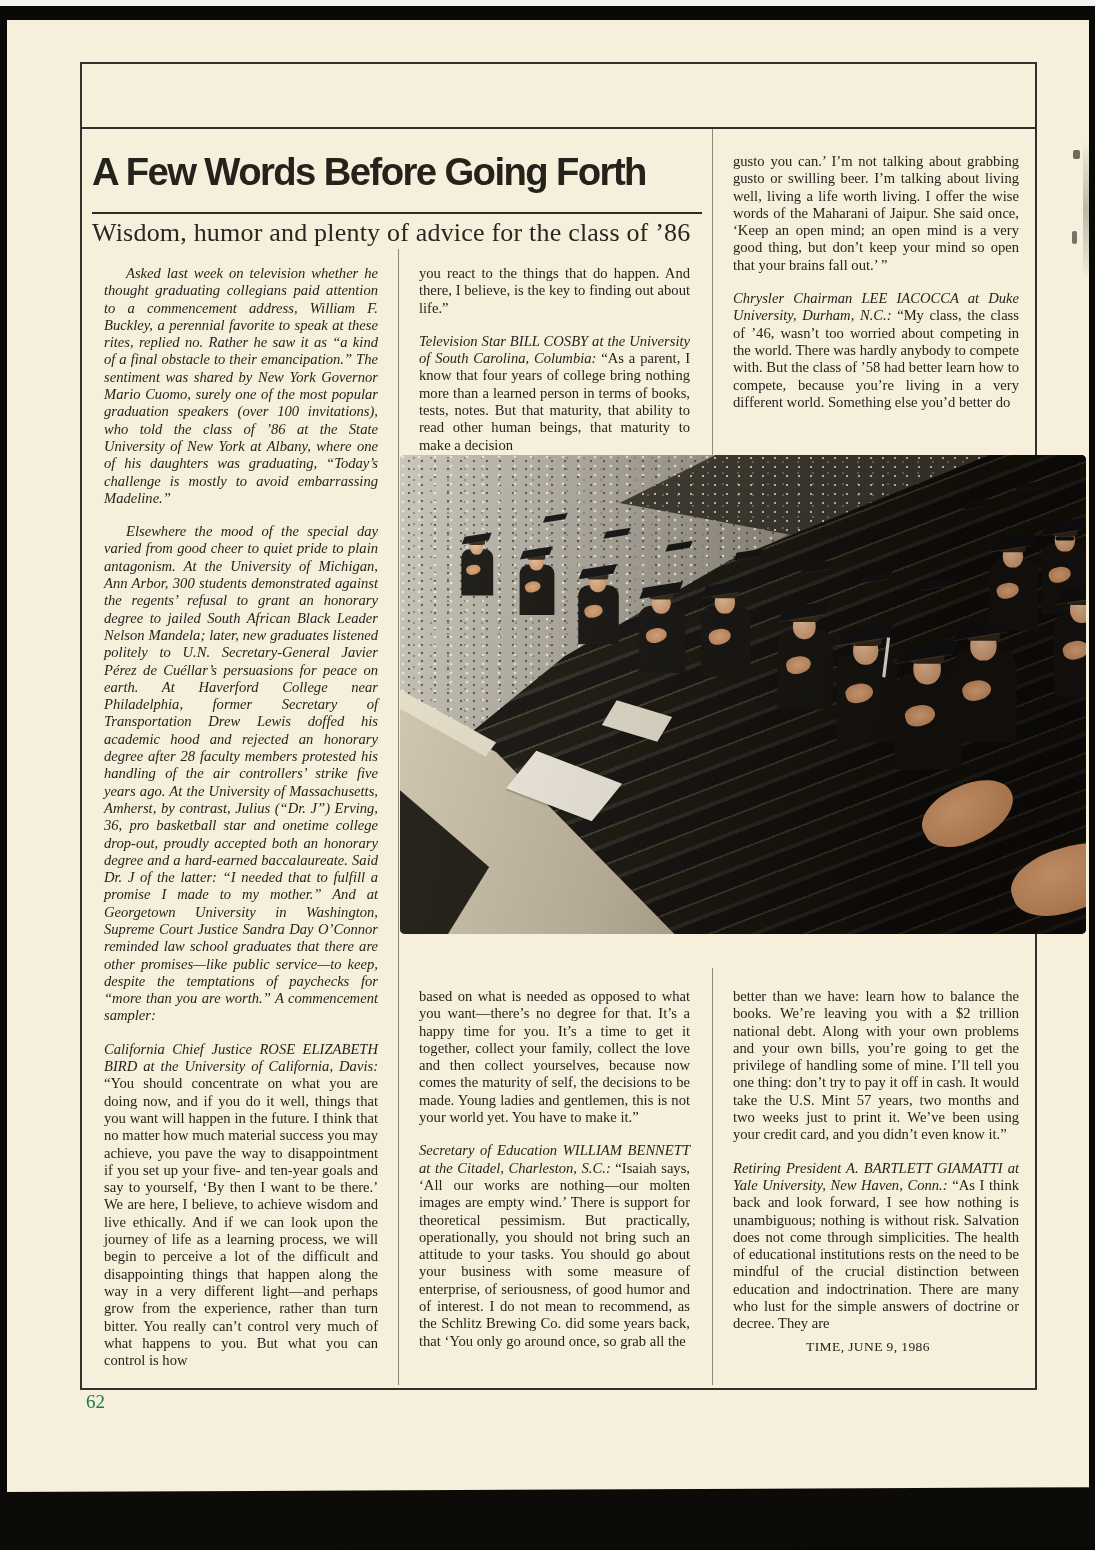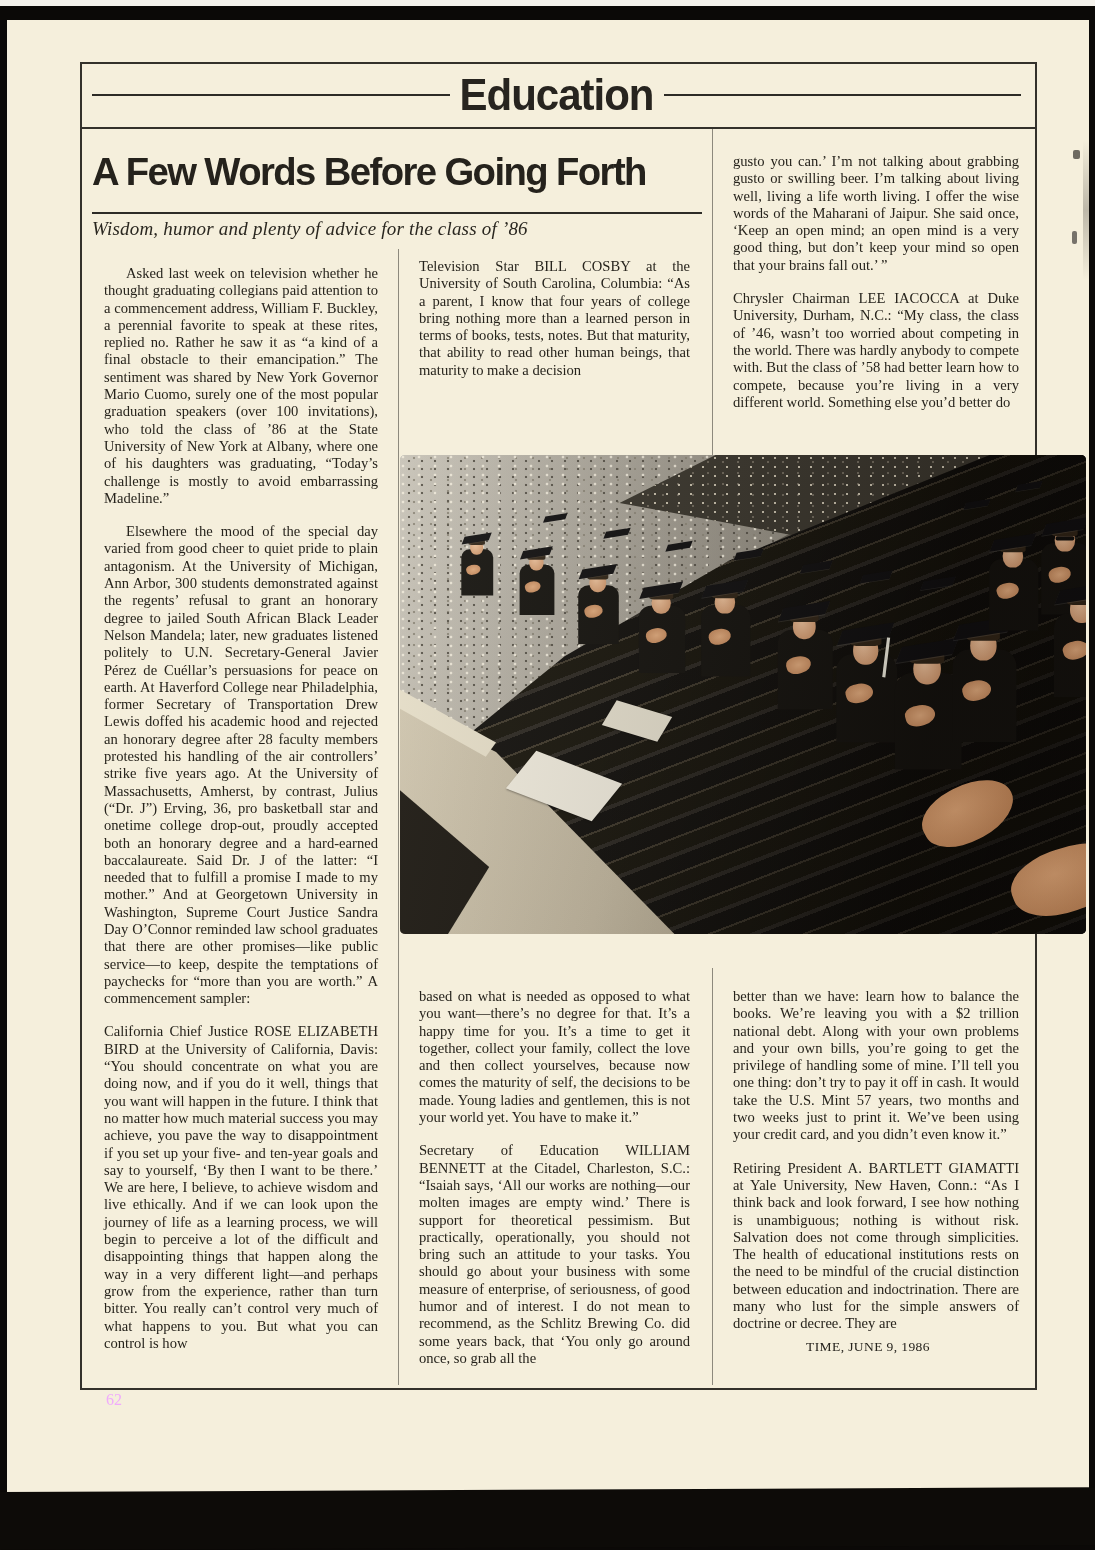--- a/index.html
+++ b/index.html
@@ -18,34 +18,34 @@
 
   .edu-band{position:absolute;left:92px;top:70px;width:929px;height:50px;display:flex;align-items:center;}
   .edu-rule{flex:1;height:2px;background:#2d2b26;}
   .edu-text{margin:0 10px;font-family:"Liberation Sans",sans-serif;font-weight:800;font-size:42px;
             letter-spacing:-1px;color:#27241f;transform:scaleY(1.04);}
 
   .headline{position:absolute;left:92px;top:150px;width:612px;font-family:"Liberation Sans",sans-serif;
             font-weight:800;font-size:39px;letter-spacing:-1.6px;color:#25221c;white-space:nowrap;
             transform:scaleX(.98);transform-origin:left;}
   .headline-rule{position:absolute;left:92px;top:212px;width:610px;height:2px;background:#2d2b26;}
-  .deck{position:absolute;left:92px;top:218px;width:612px;font-style:italic;font-size:19px;color:#2a2720;
+  .deck{position:absolute;left:92px;top:218px;width:612px;font-size:26px;color:#2a2720;
         letter-spacing:.2px;white-space:nowrap;}
 
   
   .col{position:absolute;font-size:14.6px;line-height:17.3px;text-align:justify;overflow:hidden;color:#26231c;}
   .col1{left:88px;top:249px;width:306px;height:1133px;}
   .col2t{left:403px;top:249px;width:303px;height:204px;}
   .col3t{left:717px;top:137px;width:318px;height:316px;}
   .col2b{left:403px;top:972px;width:303px;height:410px;}
   .col3b{left:717px;top:972px;width:318px;height:410px;}
   .para{margin:16px;}
   .para.indent{text-indent:22px;}
   .para.gap{margin-top:9px;}
-  .it{}
+  .it{font-style:italic;}
 
   .vdiv{position:absolute;width:1px;background:#8d897d;}
   .vdiv1{left:398px;top:249px;height:1136px;}
   .vdiv2{left:712px;top:129px;height:326px;}
   .vdiv3{left:712px;top:968px;height:417px;}
 
   
   .photo{position:absolute;left:400px;top:455px;width:686px;height:479px;overflow:hidden;border-radius:5px;
          background:linear-gradient(100deg,#d9d5c8 0%,#9d998c 28%,#4a463e 58%,#211e19 80%,#15130f 100%);}
   .ph{position:absolute;inset:0;}
@@ -89,57 +89,53 @@
   .fig.sg .face::after{content:'';position:absolute;left:1px;right:1px;top:10px;height:5px;background:#0c0b0a;border-radius:2px;}
   .cap{position:absolute;top:0;left:9px;width:50px;height:13px;background:#0a0a0d;
        transform:rotate(-9deg) skewX(-30deg);box-shadow:0 1px 0 rgba(255,255,255,.10);}
   .hands{position:absolute;top:54px;left:15px;width:26px;height:18px;border-radius:40% 60% 50% 50%;
        background:radial-gradient(#e2ab7e,#bf8256);transform:rotate(-16deg);}
   .tassel{position:absolute;top:10px;left:52px;width:3px;height:38px;background:#eceade;transform:rotate(7deg);}
 
   .caption{position:absolute;left:402px;top:939px;width:684px;font-family:"Liberation Sans",sans-serif;
            font-weight:700;font-size:14.3px;letter-spacing:-.2px;color:#1c1913;white-space:nowrap;overflow:hidden;}
 
-  .pageno{position:absolute;left:86px;top:1391px;font-size:16px;color:#f0abfc;margin-left:20px;}
+  .pageno{position:absolute;left:86px;top:1391px;font-size:19px;color:#15803d;}
   .issue{position:absolute;left:700px;top:1317px;width:336px;text-align:center;font-size:13.5px;
          letter-spacing:.4px;color:#25221c;margin-top:22px;}
   .bottom-black{position:absolute;left:0;top:1492px;width:100%;height:58px;background:#0d0b08;
          transform:skewY(-0.25deg);transform-origin:left;}
 </style>
 </head>
 <body>
 
 <div class="screen">
   <div class="top-sliver"></div>
 
   <div class="page">
     <div class="curl-shade"></div>
   </div>
   <div class="curl-mark1"></div>
   <div class="curl-mark2"></div>
 
   <div class="article-box"></div>
 
-  <div class="edu-band">
-    <div class="edu-rule"></div>
-    <div class="edu-text">Education</div>
-    <div class="edu-rule"></div>
-  </div>
   <div class="band-bottom"></div>
 
   <div class="headline">A Few Words Before Going Forth</div>
   <div class="headline-rule"></div>
   <div class="deck">Wisdom, humor and plenty of advice for the class of ’86</div>
 
   <div class="col col1">
       <p class="para indent"><span class="it">Asked last week on television whether he thought graduating collegians paid attention to a commencement address, William F. Buckley, a perennial favorite to speak at these rites, replied no. Rather he saw it as “a kind of a final obstacle to their emancipation.” The sentiment was shared by New York Governor Mario Cuomo, surely one of the most popular graduation speakers (over 100 invitations), who told the class of ’86 at the State University of New York at Albany, where one of his daughters was graduating, “Today’s challenge is mostly to avoid embarrassing Madeline.”</span></p>
       <p class="para indent"><span class="it">Elsewhere the mood of the special day varied from good cheer to quiet pride to plain antagonism. At the University of Michigan, Ann Arbor, 300 students demonstrated against the regents’ refusal to grant an honorary degree to jailed South African Black Leader Nelson Mandela; later, new graduates listened politely to U.N. Secretary-General Javier Pérez de Cuéllar’s persuasions for peace on earth. At Haverford College near Philadelphia, former Secretary of Transportation Drew Lewis doffed his academic hood and rejected an honorary degree after 28 faculty members protested his handling of the air controllers’ strike five years ago. At the University of Massachusetts, Amherst, by contrast, Julius (“Dr. J”) Erving, 36, pro basketball star and onetime college drop-out, proudly accepted both an honorary degree and a hard-earned baccalaureate. Said Dr. J of the latter: “I needed that to fulfill a promise I made to my mother.” And at Georgetown University in Washington, Supreme Court Justice Sandra Day O’Connor reminded law school graduates that there are other promises—like public service—to keep, despite the temptations of paychecks for “more than you are worth.” A commencement sampler:</span></p>
       <p class="para gap"><span class="it">California Chief Justice ROSE ELIZABETH BIRD at the University of California, Davis: </span><span>“You should concentrate on what you are doing now, and if you do it well, things that you want will happen in the future. I think that no matter how much material success you may achieve, you pave the way to disappointment if you set up your five- and ten-year goals and say to yourself, ‘By then I want to be there.’ We are here, I believe, to achieve wisdom and live ethically. And if we can look upon the journey of life as a learning process, we will begin to perceive a lot of the difficult and disappointing things that happen along the way in a very different light—and perhaps grow from the experience, rather than turn bitter. You really can’t control very much of what happens to you. But what you can control is how</span></p>
     </div>
   <div class="col col2t">
+      <p class="para"><span>you react to the things that do happen. And there, I believe, is the key to finding out about life.”</span></p>
       <p class="para gap"><span class="it">Television Star BILL COSBY at the University of South Carolina, Columbia: </span><span>“As a parent, I know that four years of college bring nothing more than a learned person in terms of books, tests, notes. But that maturity, that ability to read other human beings, that maturity to make a decision</span></p>
     </div>
   <div class="col col3t">
       <p class="para"><span>gusto you can.’ I’m not talking about grabbing gusto or swilling beer. I’m talking about living well, living a life worth living. I offer the wise words of the Maharani of Jaipur. She said once, ‘Keep an open mind; an open mind is a very good thing, but don’t keep your mind so open that your brains fall out.’ ”</span></p>
       <p class="para gap"><span class="it">Chrysler Chairman LEE IACOCCA at Duke University, Durham, N.C.: </span><span>“My class, the class of ’46, wasn’t too worried about competing in the world. There was hardly anybody to compete with. But the class of ’58 had better learn how to compete, because you’re living in a very different world. Something else you’d better do</span></p>
     </div>
   <div class="col col2b">
       <p class="para"><span>based on what is needed as opposed to what you want—there’s no degree for that. It’s a happy time for you. It’s a time to get it together, collect your family, collect the love and then collect yourselves, because now comes the maturity of self, the decisions to be made. Young ladies and gentlemen, this is not your world yet. You have to make it.”</span></p>
       <p class="para gap"><span class="it">Secretary of Education WILLIAM BENNETT at the Citadel, Charleston, S.C.: </span><span>“Isaiah says, ‘All our works are nothing—our molten images are empty wind.’ There is support for theoretical pessimism. But practically, operationally, you should not bring such an attitude to your tasks. You should go about your business with some measure of enterprise, of seriousness, of good humor and of interest. I do not mean to recommend, as the Schlitz Brewing Co. did some years back, that ‘You only go around once, so grab all the</span></p>
     </div>

